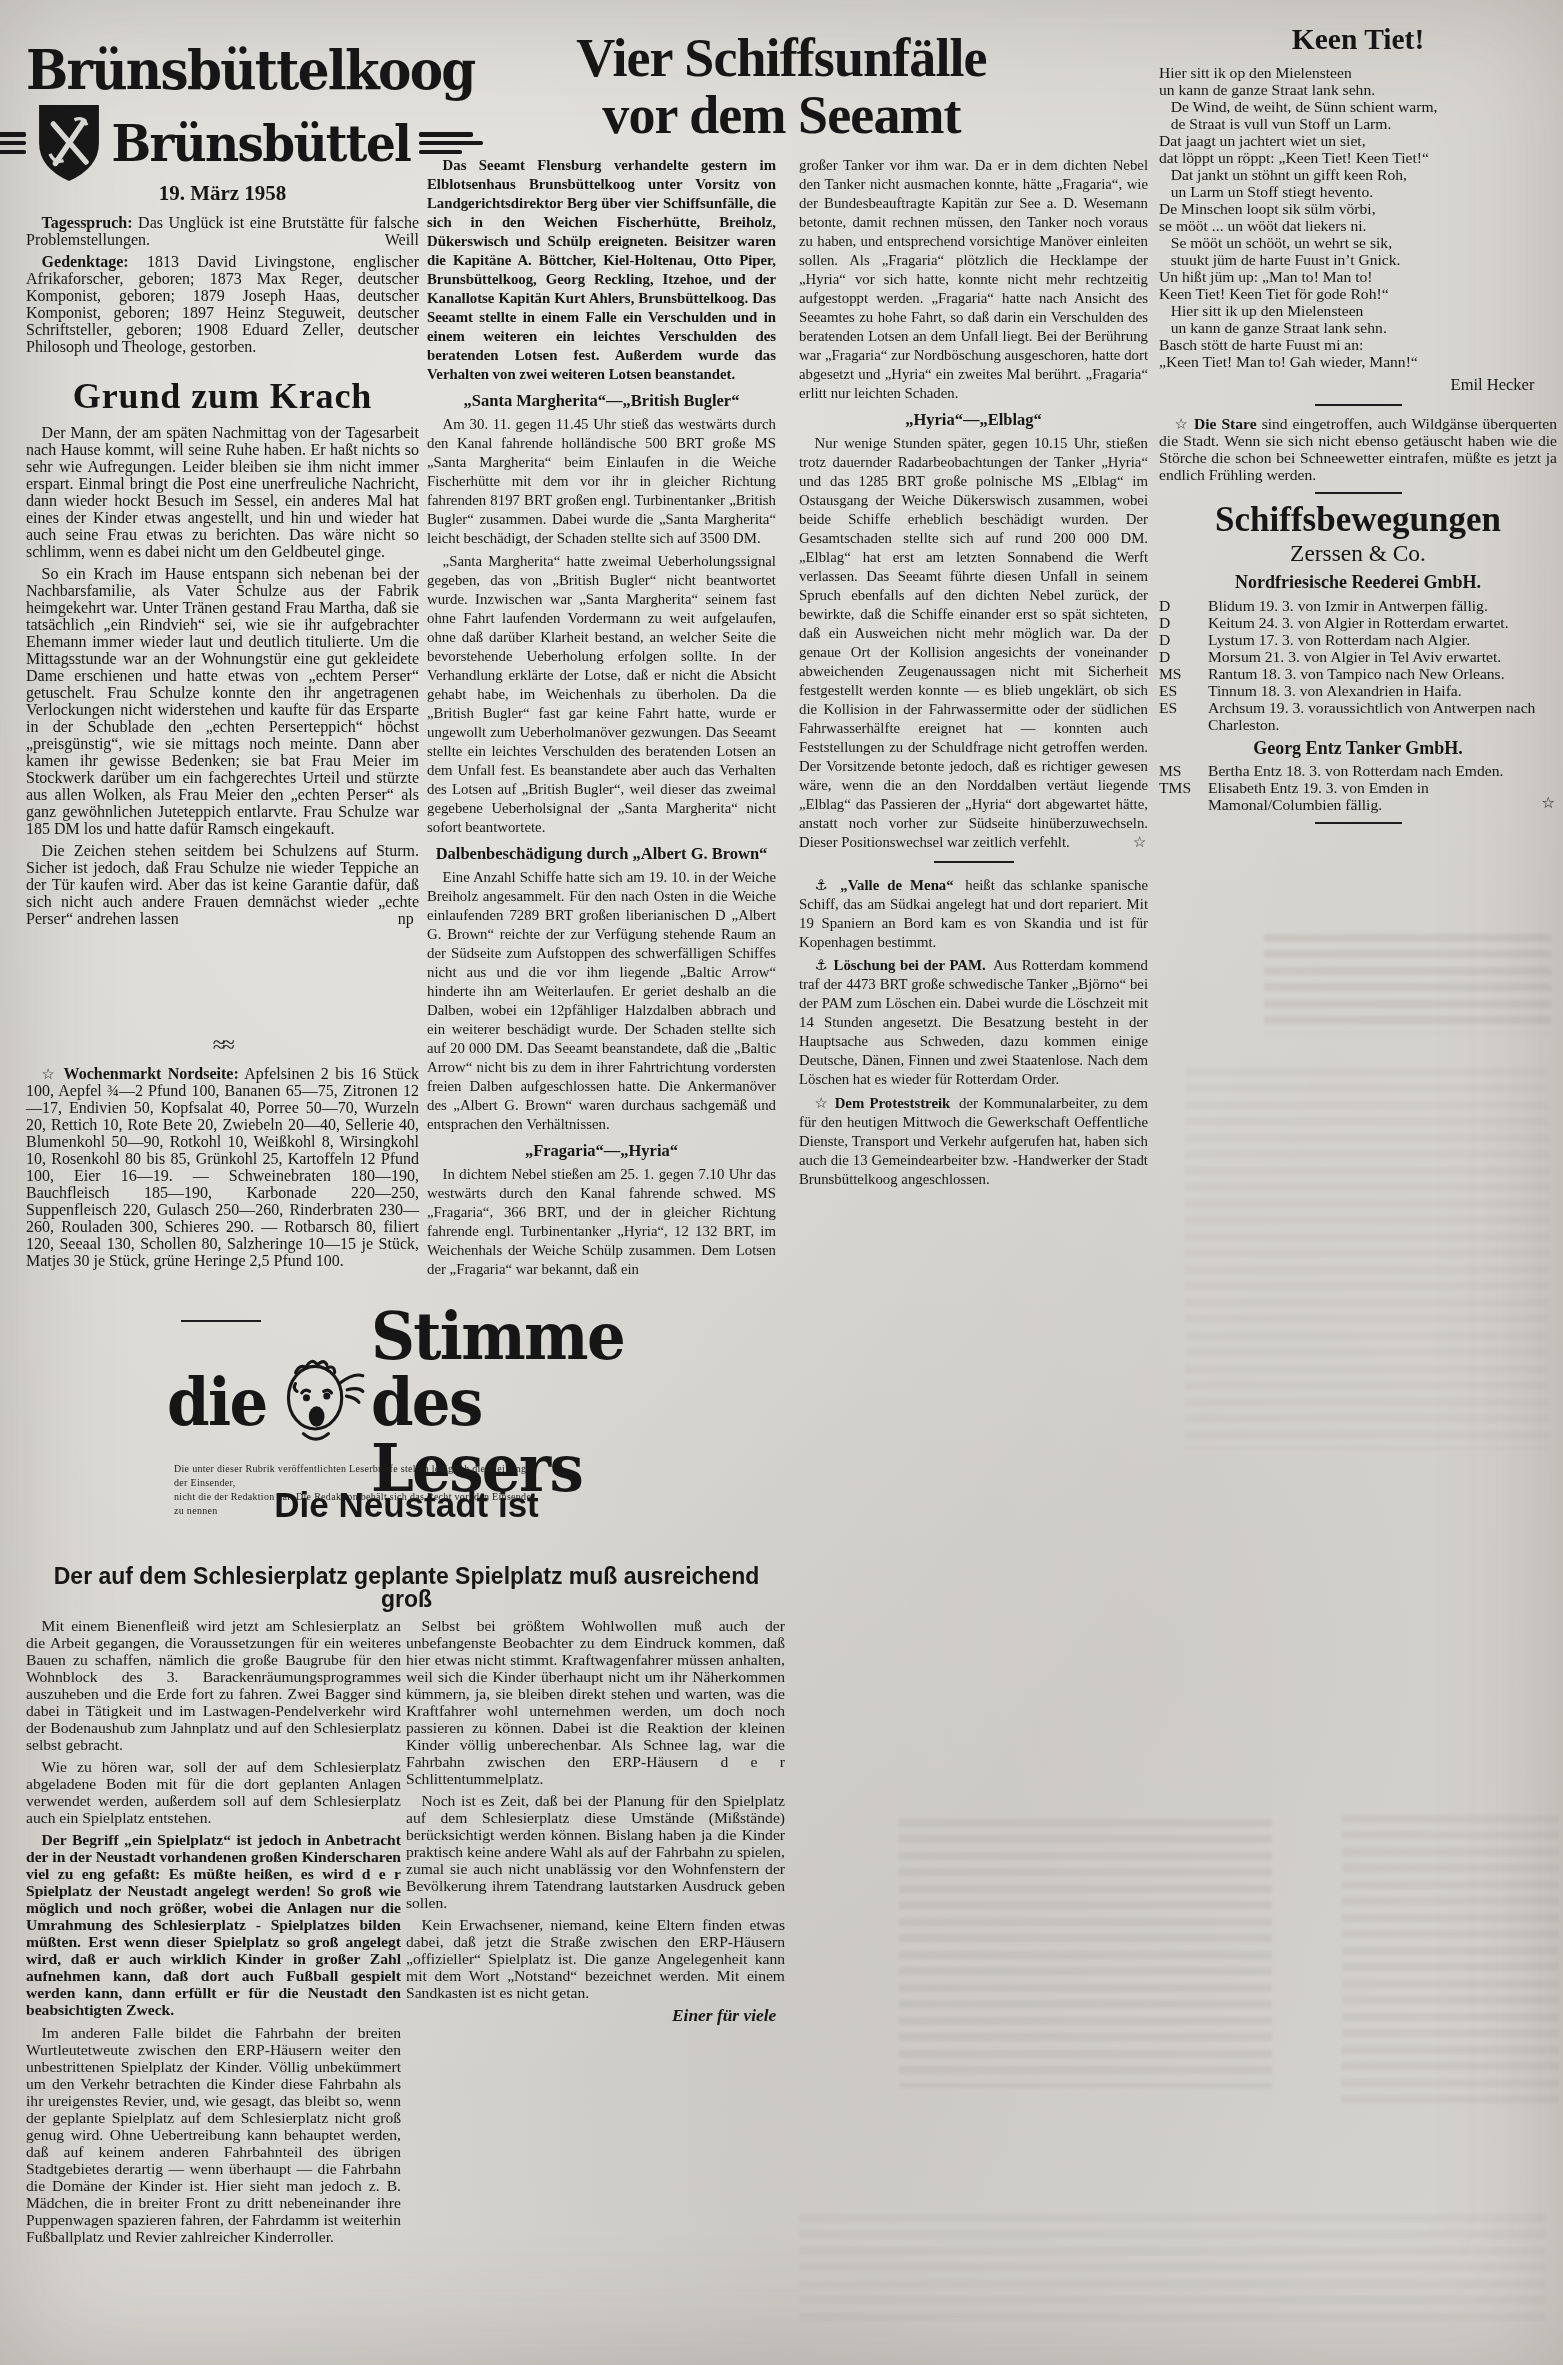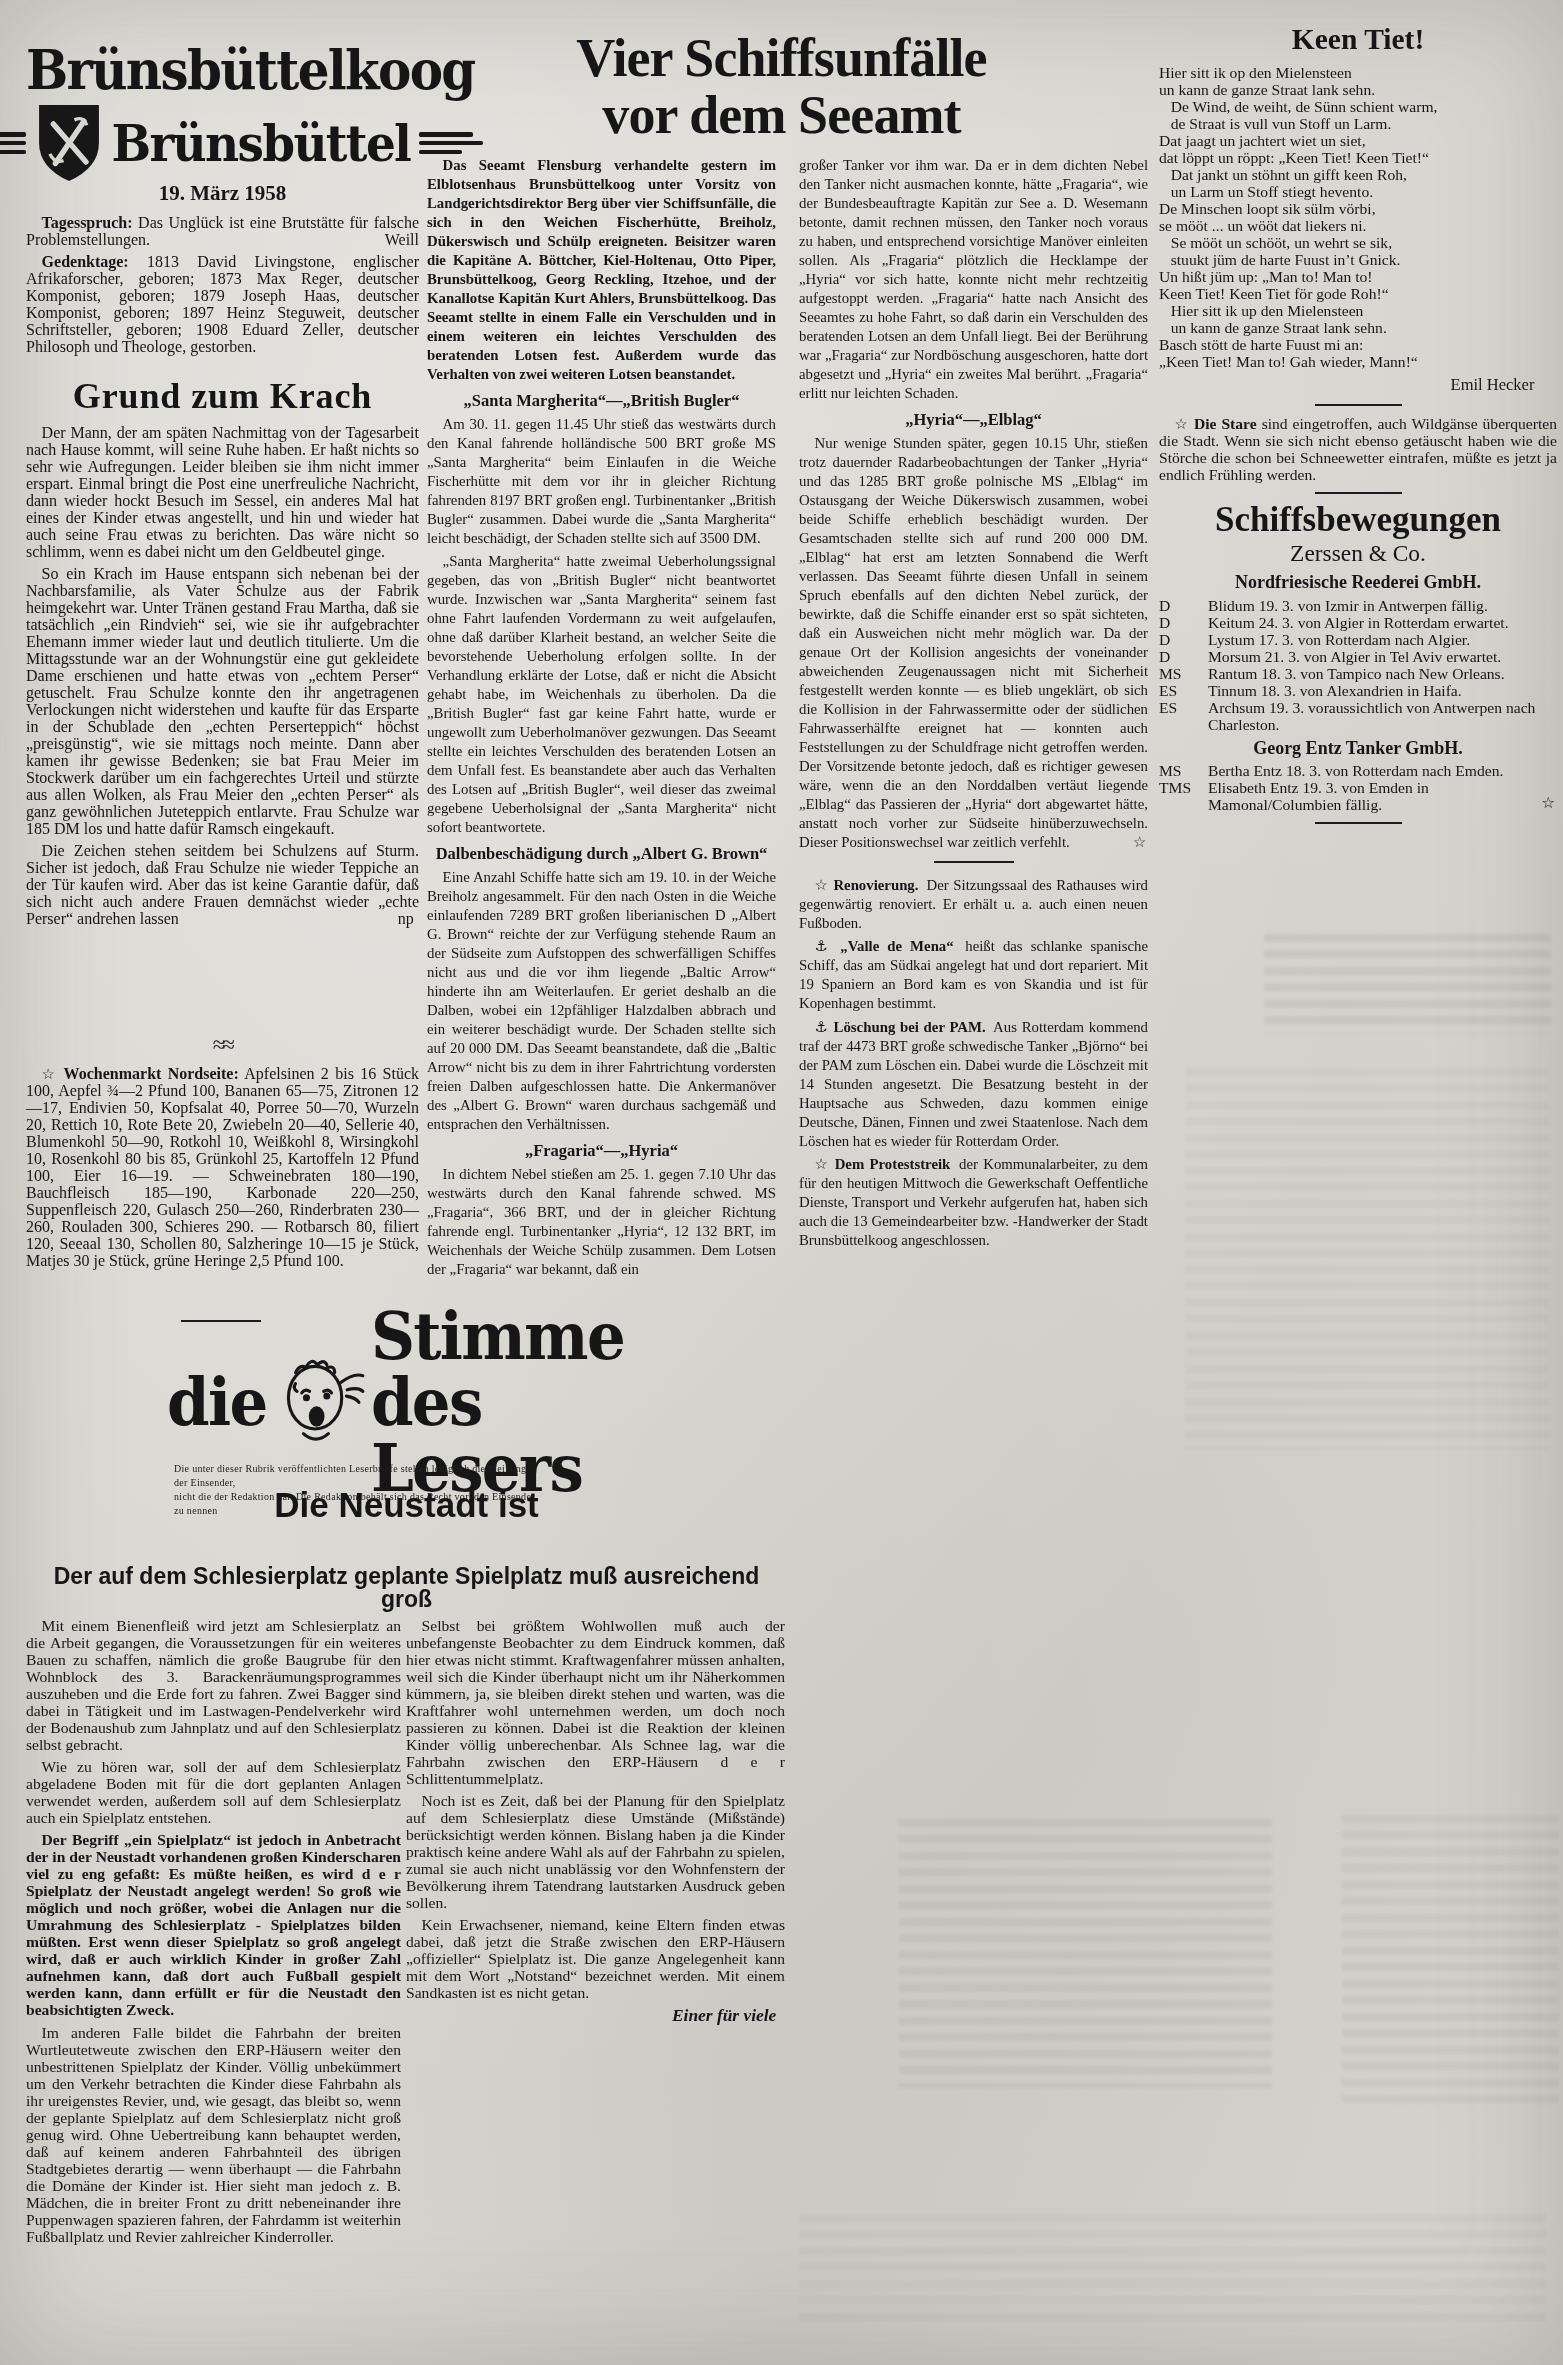--- a/index.html
+++ b/index.html
@@ -161,25 +161,20 @@
   </div>
 
   <div class="abs ccol" style="left:799px;top:156px;width:349px;">
     <p class="just">großer Tanker vor ihm war. Da er in dem dichten Nebel den Tanker nicht ausmachen konnte, hätte „Fragaria“, wie der Bundesbeauftragte Kapitän zur See a. D. Wesemann betonte, damit rechnen müssen, den Tanker noch voraus zu haben, und entsprechend vorsichtige Manöver einleiten sollen. Als „Fragaria“ plötzlich die Hecklampe der „Hyria“ vor sich hatte, konnte nicht mehr rechtzeitig aufgestoppt werden. „Fragaria“ hatte nach Ansicht des Seeamtes zu hohe Fahrt, so daß darin ein Verschulden des beratenden Lotsen an dem Unfall liegt. Bei der Berührung war „Fragaria“ zur Nordböschung ausgeschoren, hatte dort abgesetzt und „Hyria“ ein zweites Mal berührt. „Fragaria“ erlitt nur leichten Schaden.</p>
     <h3 class="sec">„Hyria“—„Elblag“</h3>
     <div class="rel">
       <p class="just ind">Nur wenige Stunden später, gegen 10.15 Uhr, stießen trotz dauernder Radarbeobachtungen der Tanker „Hyria“ und das 1285 BRT große polnische MS „Elblag“ im Ostausgang der Weiche Dükerswisch zusammen, wobei beide Schiffe erheblich beschädigt wurden. Der Gesamtschaden stellte sich auf rund 200 000 DM. „Elblag“ hat erst am letzten Sonnabend die Werft verlassen. Das Seeamt führte diesen Unfall in seinem Spruch ebenfalls auf den dichten Nebel zurück, der bewirkte, daß die Schiffe einander erst so spät sichteten, daß ein Ausweichen nicht mehr möglich war. Da der genaue Ort der Kollision angesichts der voneinander abweichenden Zeugenaussagen nicht mit Sicherheit festgestellt werden konnte — es blieb ungeklärt, ob sich die Kollision in der Fahrwassermitte oder der südlichen Fahrwasserhälfte ereignet hat — konnten auch Feststellungen zu der Schuldfrage nicht getroffen werden. Der Vorsitzende betonte jedoch, daß es richtiger gewesen wäre, wenn die an den Norddalben vertäut liegende „Elblag“ das Passieren der „Hyria“ dort abgewartet hätte, anstatt noch vorher zur Südseite hinüberzuwechseln. Dieser Positionswechsel war zeitlich verfehlt.</p>
       <span class="endstar">☆</span>
     </div>
     <div class="rule" style="margin:8.7px auto 12px auto;"></div>
-    <p class="just ind brief">
-      <span class="marker">☆</span>
-      <b>Renovierung.</b>
-      <span>Der Sitzungssaal des Rathauses wird gegenwärtig renoviert. Er erhält u. a. auch einen neuen Fußboden.</span>
-    </p>
     <p class="just ind brief">
       <span class="marker">⚓</span>
       <b>„Valle de Mena“</b>
       <span>heißt das schlanke spanische Schiff, das am Südkai angelegt hat und dort repariert. Mit 19 Spaniern an Bord kam es von Skandia und ist für Kopenhagen bestimmt.</span>
     </p>
     <p class="just ind brief">
       <span class="marker">⚓</span>
       <b>Löschung bei der PAM.</b>
       <span>Aus Rotterdam kommend traf der 4473 BRT große schwedische Tanker „Björno“ bei der PAM zum Löschen ein. Dabei wurde die Löschzeit mit 14 Stunden angesetzt. Die Besatzung besteht in der Hauptsache aus Schweden, dazu kommen einige Deutsche, Dänen, Finnen und zwei Staatenlose. Nach dem Löschen hat es wieder für Rotterdam Order.</span>
     </p>

